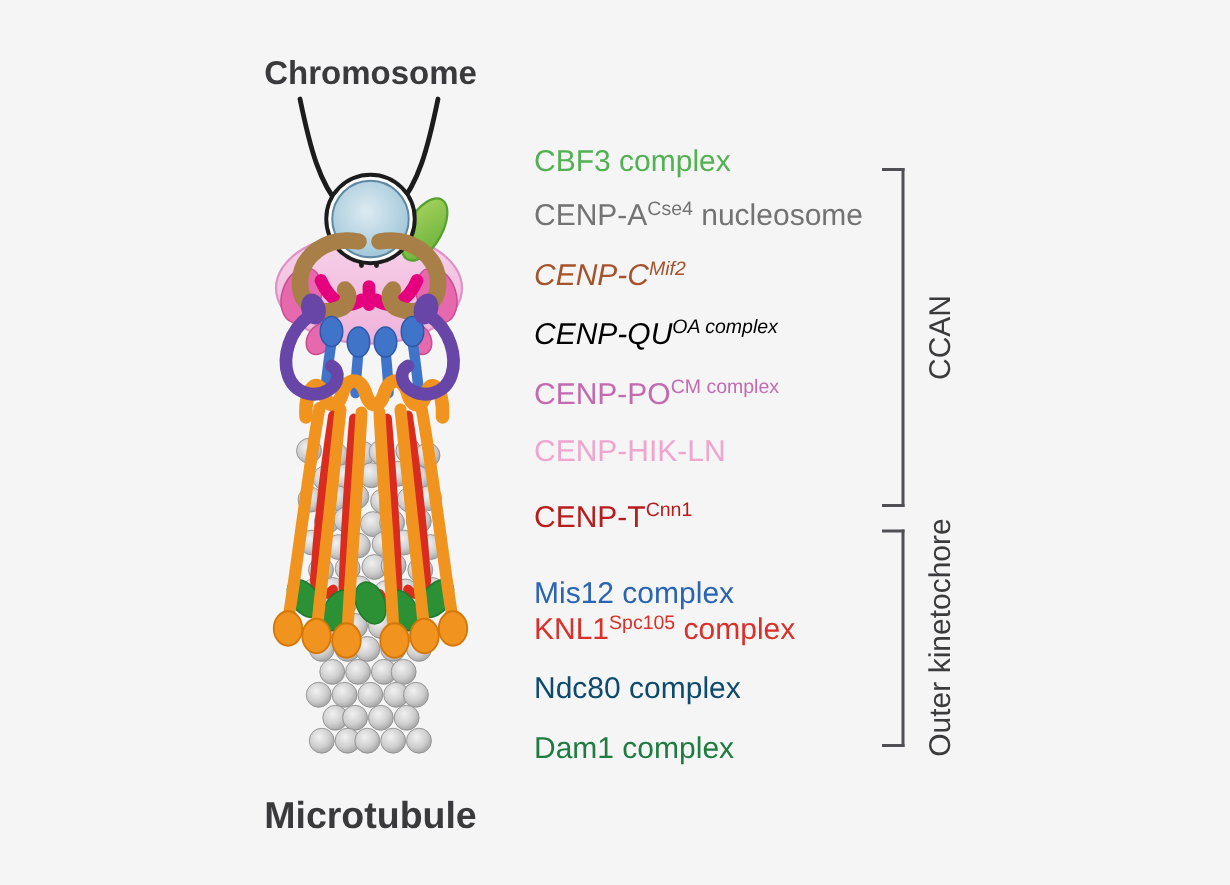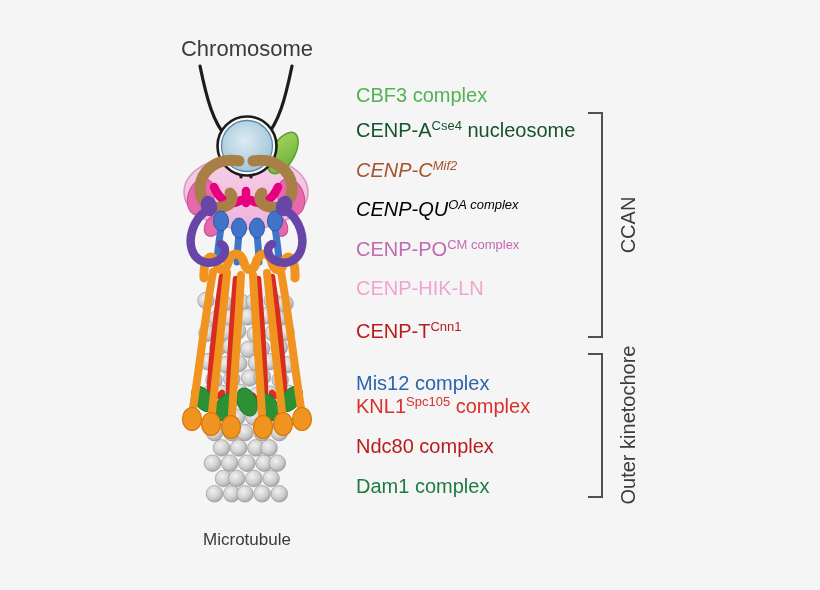--- a/index.html
+++ b/index.html
@@ -1,25 +1,25 @@
 <!DOCTYPE html>
 <html><head>
 <meta charset="utf-8">
 <style>
   html,body { margin:0; padding:0; }
   .stage {
     position:relative; width:820px; height:590px;
     background:#f5f5f6; overflow:hidden;
     font-family:"Liberation Sans", sans-serif;
   }
-  .fig-label { position:absolute; color:#3a3a3c; }
+  .fig-label { position:absolute; color:#3a3a3c;font-weight:bold; }
   .chromosome-label { left:147px; top:36px; width:200px; text-align:center; font-size:22px; }
-  .microtubule-label { left:147px; top:530px; width:200px; text-align:center; font-size:17px; }
+  .microtubule-label { left:147px; top:530px; width:200px; text-align:center; font-size:25px; }
   .illustration { position:absolute; left:0; top:0; }
-  .legend-item { position:absolute; left:356px; font-size:20px; white-space:nowrap; line-height:1.1; }
+  .legend-item { position:absolute; left:356px; font-size:20px; white-space:nowrap; line-height:1.1;margin-top:13px; }
   .legend-item .sup { font-size:13px; vertical-align:7px; }
   .bracket { position:absolute; width:13px; border-style:solid; border-width:2px 2px 2px 0; }
   .bracket-ccan { left:588px; top:112px; height:222px; }
   .bracket-outer { left:588px; top:353px; height:141px; }
   .bracket-label {
     position:absolute; font-size:20px; color:#3b3b3e; white-space:nowrap;
     transform:translate(-50%,-50%) rotate(-90deg);
   }
   .bracket-label-ccan { left:628px; top:225px; }
   .bracket-label-outer { left:628px; top:425px; }
@@ -216,29 +216,29 @@
       <ellipse cx="263" cy="427" rx="9.5" ry="11.5"></ellipse>
       <ellipse cx="283" cy="424" rx="9.5" ry="11.5"></ellipse>
       <ellipse cx="302" cy="419" rx="9.5" ry="11.5"></ellipse>
     </g>
   </svg>
 
   <div class="fig-label microtubule-label">Microtubule</div>
 
   <div id="legend">
       <div class="legend-item" style="top: 84px; color: rgb(82, 177, 82);"><span>CBF3 complex</span></div>
-      <div class="legend-item" style="top: 119px; color: #14532d;"><span>CENP-A</span><span class="sup">Cse4</span><span> nucleosome</span></div>
+      <div class="legend-item" style="top: 119px; color: #737373;"><span>CENP-A</span><span class="sup">Cse4</span><span> nucleosome</span></div>
       <div class="legend-item" style="top: 159px; color: rgb(165, 83, 42); font-style: italic;"><span>CENP-C</span><span class="sup">Mif2</span></div>
       <div class="legend-item" style="top: 198px; color: #000000; font-style: italic;"><span>CENP-QU</span><span class="sup">OA complex</span></div>
       <div class="legend-item" style="top: 238px; color: rgb(195, 106, 176);"><span>CENP-PO</span><span class="sup">CM complex</span></div>
       <div class="legend-item" style="top: 277px; color: rgb(239, 166, 206);"><span>CENP-HIK-LN</span></div>
       <div class="legend-item" style="top: 320px; color: #b91c1c;"><span>CENP-T</span><span class="sup">Cnn1</span></div>
       <div class="legend-item" style="top: 372px; color: rgb(43, 100, 176);"><span>Mis12 complex</span></div>
       <div class="legend-item" style="top: 395px; color: rgb(217, 48, 42);"><span>KNL1</span><span class="sup">Spc105</span><span> complex</span></div>
-      <div class="legend-item" style="top: 435px; color: #b91c1c;"><span>Ndc80 complex</span></div>
+      <div class="legend-item" style="top: 435px; color: #0c4a6e;"><span>Ndc80 complex</span></div>
       <div class="legend-item" style="top: 475px; color: rgb(30, 124, 65);"><span>Dam1 complex</span></div>
     </div>
 
   <div class="bracket bracket-ccan" id="ccan-bracket" style="border-color: rgb(80, 80, 84);"></div>
   <div class="bracket bracket-outer" id="outer-bracket" style="border-color: rgb(80, 80, 84);"></div>
   <div class="bracket-label bracket-label-ccan">CCAN</div>
   <div class="bracket-label bracket-label-outer">Outer kinetochore</div>
 
 </div>
 

